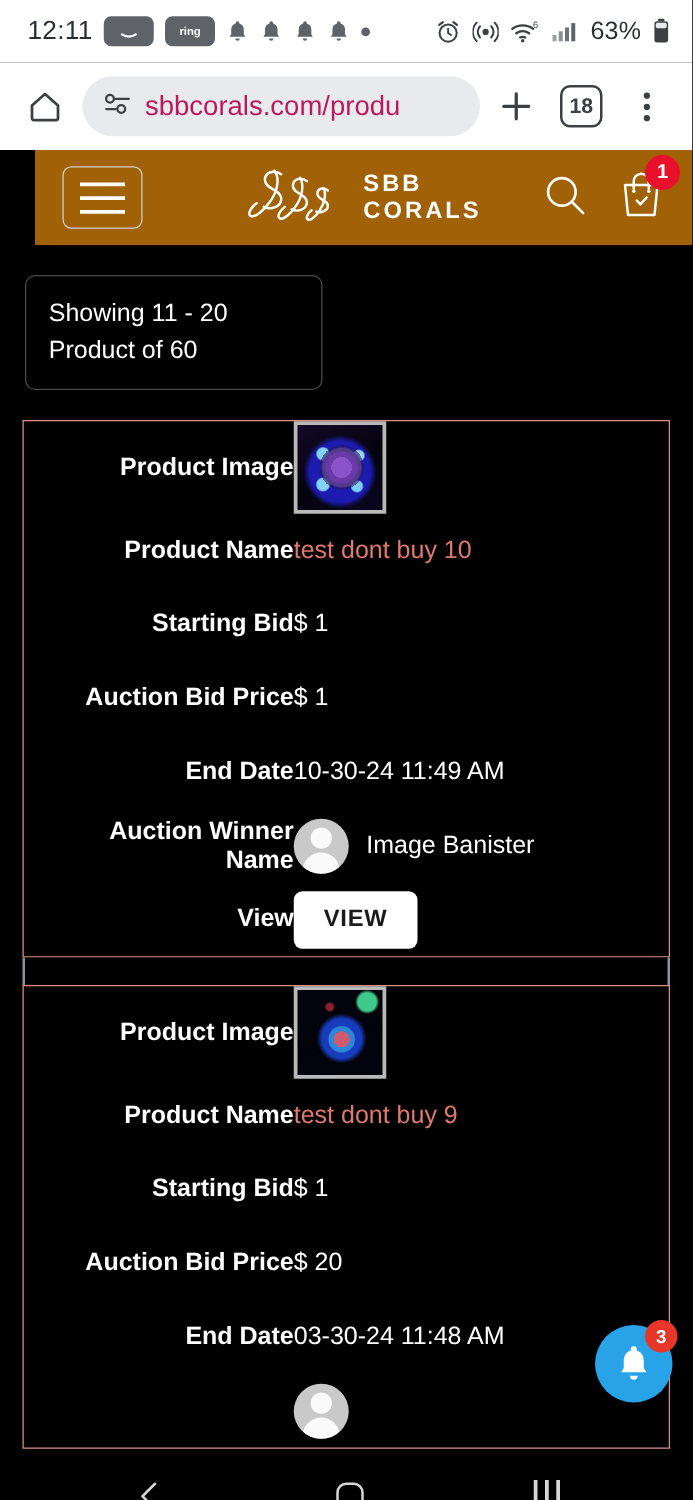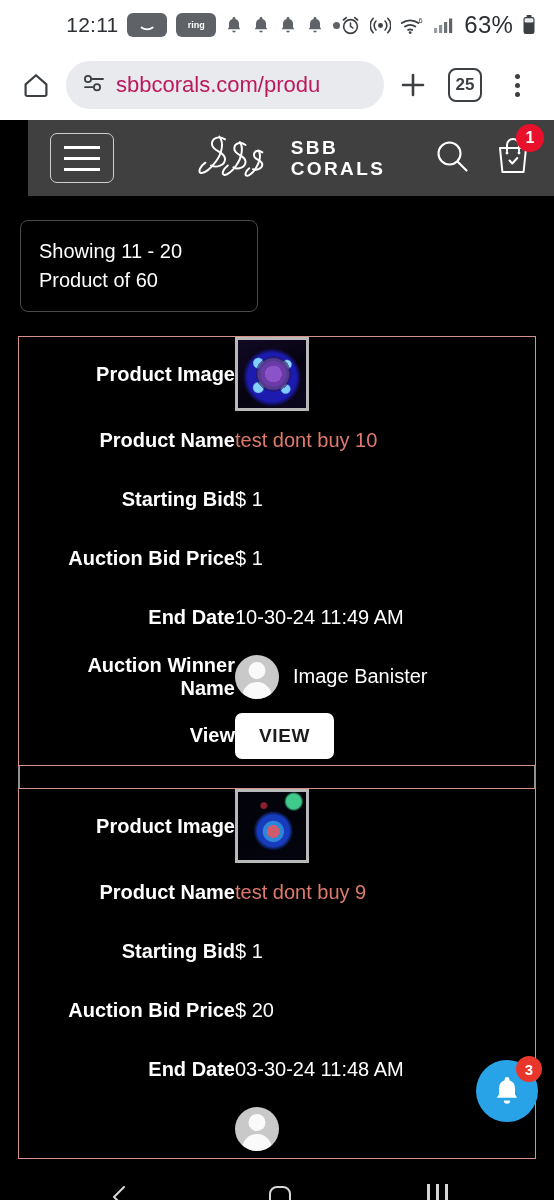--- a/index.html
+++ b/index.html
@@ -7,36 +7,36 @@
     width: 554px; height: 1200px;
     background: #000;
     font-family: "Liberation Sans", sans-serif;
     overflow: hidden;
   }
   .phone { position: relative; width: 554px; height: 1200px; background: #000; }
 
   
   .statusbar {
     height: 50px; background: #fff; color: #3c4043;
-    display: flex; align-items: center; justify-content: flex-end;
+    display: flex; align-items: center; justify-content: space-between;
     padding: 0 18px 0 22px;
   }
   .sb-left { display: flex; align-items: center; gap: 9px; }
   .sb-time { font-size: 21px; font-weight: 400; letter-spacing: .2px; color: #2b2f33; }
   .appchip {
     width: 40px; height: 24px; border-radius: 6px; background: #5f6368;
     display: flex; align-items: center; justify-content: center;
     color: #fff; font-size: 9px; font-weight: 700;
   }
   .appchip svg { display: block; }
   .bell-sm { width: 18px; height: 20px; display: block; }
   .dot-sm { width: 7px; height: 7px; border-radius: 50%; background: #5f6368; }
   .sb-right { display: flex; align-items: center; gap: 9px; }
   .sb-right svg { display: block; }
-  .sb-batt { font-size: 24px; color: #2b2f33; letter-spacing: .2px; }
+  .sb-batt { font-size: 20px; color: #2b2f33; letter-spacing: .2px; }
 
   
   .browserbar {
     height: 70px; background: #fff;
     display: flex; align-items: center; gap: 8px; padding: 0 16px 0 14px;
   }
   .home-btn { width: 44px; height: 44px; display: flex; align-items: center; justify-content: center; }
   .urlbox {
     flex: 1; height: 48px; background: #e8eaed; border-radius: 24px;
     display: flex; align-items: center; gap: 10px; padding: 0 16px;
@@ -52,21 +52,21 @@
   .tabs-btn {
     width: 34px; height: 34px; border: 2.6px solid #3c4043; border-radius: 8px;
     display: flex; align-items: center; justify-content: center;
     font-size: 17px; font-weight: 600; color: #3c4043; margin: 0 6px;
   }
   .kebab { display: flex; flex-direction: column; gap: 4px; align-items: center; }
   .kebab i { width: 5px; height: 5px; border-radius: 50%; background: #3c4043; display: block; }
 
   
   .siteheader {
-    height: 76px; background: #404040; display: flex; align-items: center;
+    height: 76px; background: #a16207; display: flex; align-items: center;
     padding: 0 22px; position: relative; margin-left: 28px;
   }
   .hamburger {
     width: 64px; height: 50px; border: 1px solid #cfcfcf; border-radius: 7px;
     display: flex; flex-direction: column; justify-content: center; align-items: center; gap: 8px;
   }
   .hamburger i { width: 36px; height: 3px; background: #fff; display: block; }
   .brand {
     position: absolute; left: 0; right: 0; margin: 0 auto; width: 230px;
     display: flex; align-items: center; justify-content: center; gap: 10px;
@@ -274,21 +274,21 @@
             <path d="M10.6 14.2H3" stroke="#3c4043" stroke-width="1.8" stroke-linecap="round"></path>
           </svg>
       </span>
       <span class="urltext">sbbcorals.com/produ</span>
     </div>
     <div class="plus-btn">
       <svg width="30" height="30" viewBox="0 0 30 30">
           <path d="M15 5v20M5 15h20" stroke="#3c4043" stroke-width="2.6" stroke-linecap="round"></path>
         </svg>
     </div>
-    <div class="tabs-btn">25</div>
+    <div class="tabs-btn">18</div>
     <div class="menu-btn">
       <span class="kebab">
           <i></i>
           <i></i>
           <i></i>
         </span>
     </div>
   </div>
 
   <div class="siteheader">

